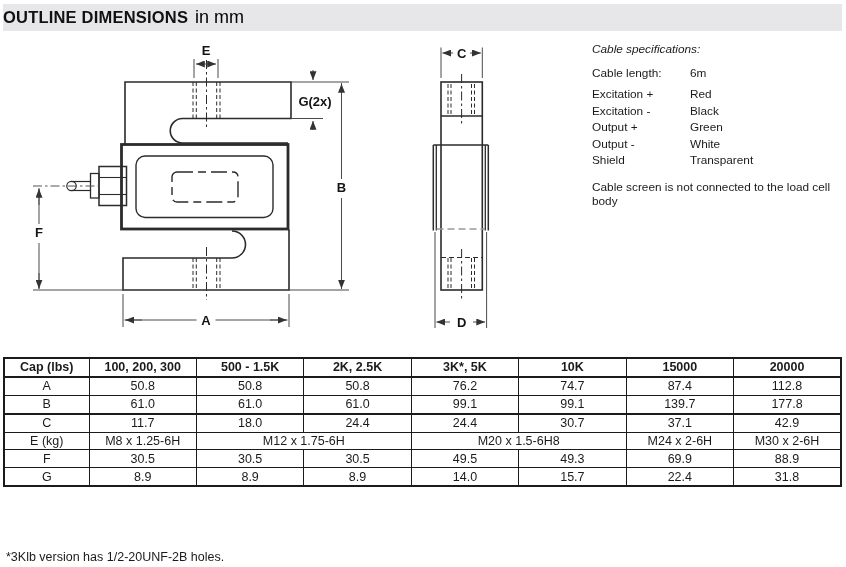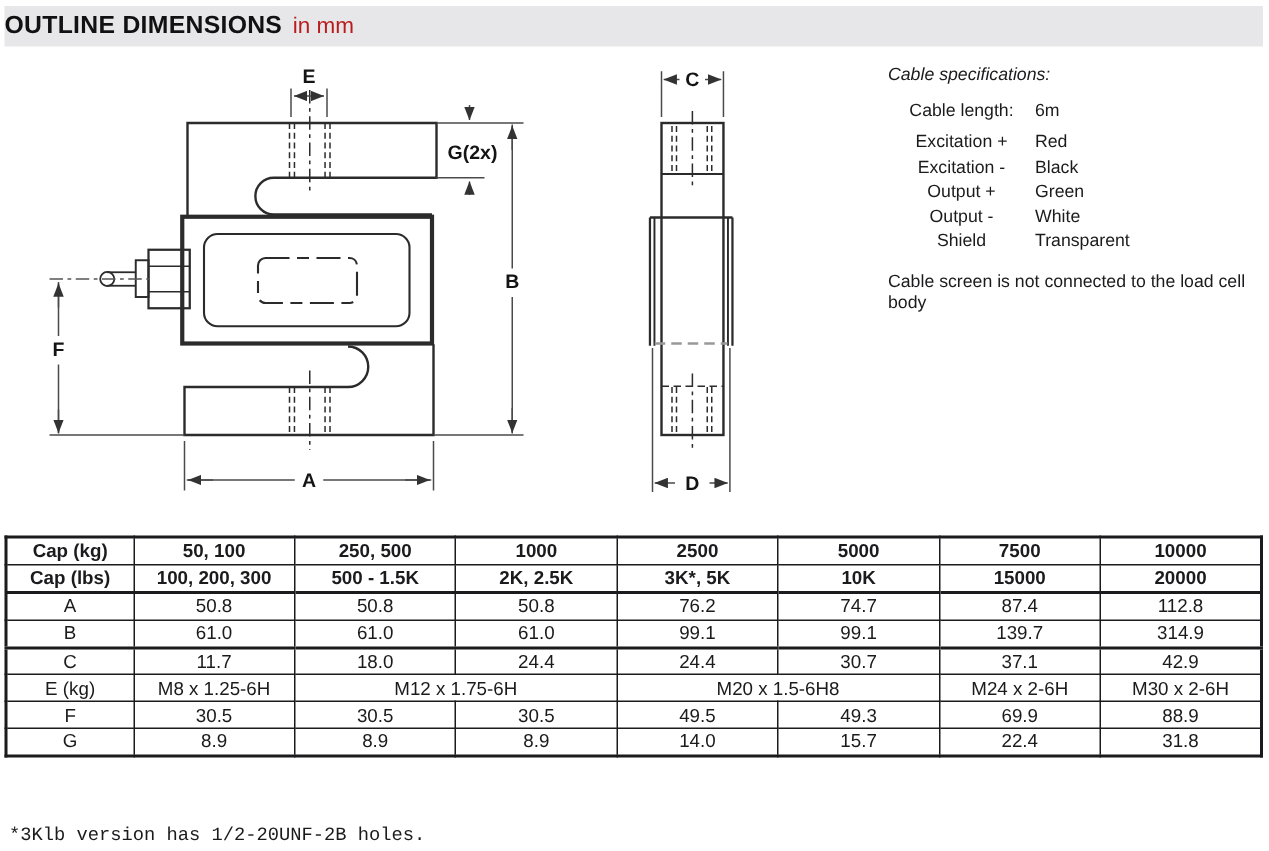--- a/index.html
+++ b/index.html
@@ -5,43 +5,43 @@
   html,body{margin:0;padding:0;}
   body{
     width:846px;height:567px;position:relative;background:#ffffff;
     font-family:"Liberation Sans",sans-serif;color:#1b1b1d;overflow:hidden;
   }
   .titlebar{
     position:absolute;left:3px;top:4px;width:839px;height:27px;background:#e7e7e9;
     display:flex;align-items:center;box-sizing:border-box;
   }
   .title{font-weight:bold;font-size:16.5px;letter-spacing:.2px;color:#111;}
-  .units{font-size:15px;margin-left:7px;color:#b91c1c;}
+  .units{font-size:18px;margin-left:7px;color:#000000;}
 
   svg.drawing{position:absolute;left:0;top:34px;}
   .dimtxt{font-family:"Liberation Sans",sans-serif;font-weight:bold;font-size:13px;fill:#141414;}
 
   .cablespecs{position:absolute;left:592px;top:41px;width:256px;font-size:11.8px;line-height:16.5px;color:#1b1b1d;}
   .cs-title{font-style:italic;margin-bottom:7px;}
   .cs-row{display:flex;}
-  .cs-row .l{width:98px;flex:none;text-align:center;}
+  .cs-row .l{width:98px;flex:none;}
   .cs-row.first{margin-bottom:5px;}
   .cs-note{margin-top:11px;line-height:14.5px;}
 
   table.dims{
     position:absolute;left:3px;top:357px;width:839px;border-collapse:collapse;
     table-layout:fixed;border:2px solid #1b1b1d;
   }
   table.dims td{
     border:1px solid #1b1b1d;text-align:center;font-size:12.5px;height:16.9px;
     padding:0 1px;line-height:1;white-space:nowrap;overflow:hidden;
   }
   table.dims tr.hdr td{font-weight:bold;}
   table.dims tr.gend td{border-bottom-width:2px;}
-  .footnote{position:absolute;left:6px;top:550px;font-size:12.5px;font-family:Liberation Mono, monospace;}
+  .footnote{position:absolute;left:6px;top:550px;font-size:12.5px;}
 </style>
 </head>
 <body>
 
 <div class="titlebar">
   <span class="title">OUTLINE DIMENSIONS</span>
   <span class="units">in mm</span>
 </div>
 
 <svg class="drawing" width="846" height="322" viewBox="0 34 846 322">
@@ -205,30 +205,20 @@
     <col style="width:85px">
     <col>
       <col>
       <col>
       <col>
       <col>
       <col>
       <col>
   </colgroup>
   <tbody id="dims-tbody">
-      <tr class="hdr">
-        <td>Cap (kg)</td>
-        <td>50, 100</td>
-        <td>250, 500</td>
-        <td>1000</td>
-        <td>2500</td>
-        <td>5000</td>
-        <td>7500</td>
-        <td>10000</td>
-      </tr>
       <tr class="hdr gend">
         <td>Cap (lbs)</td>
         <td>100, 200, 300</td>
         <td>500 - 1.5K</td>
         <td>2K, 2.5K</td>
         <td>3K*, 5K</td>
         <td>10K</td>
         <td>15000</td>
         <td>20000</td>
       </tr>
@@ -243,21 +233,21 @@
         <td>112.8</td>
       </tr>
       <tr class="gend">
         <td>B</td>
         <td>61.0</td>
         <td>61.0</td>
         <td>61.0</td>
         <td>99.1</td>
         <td>99.1</td>
         <td>139.7</td>
-        <td>314.9</td>
+        <td>177.8</td>
       </tr>
       <tr>
         <td>C</td>
         <td>11.7</td>
         <td>18.0</td>
         <td>24.4</td>
         <td>24.4</td>
         <td>30.7</td>
         <td>37.1</td>
         <td>42.9</td>

